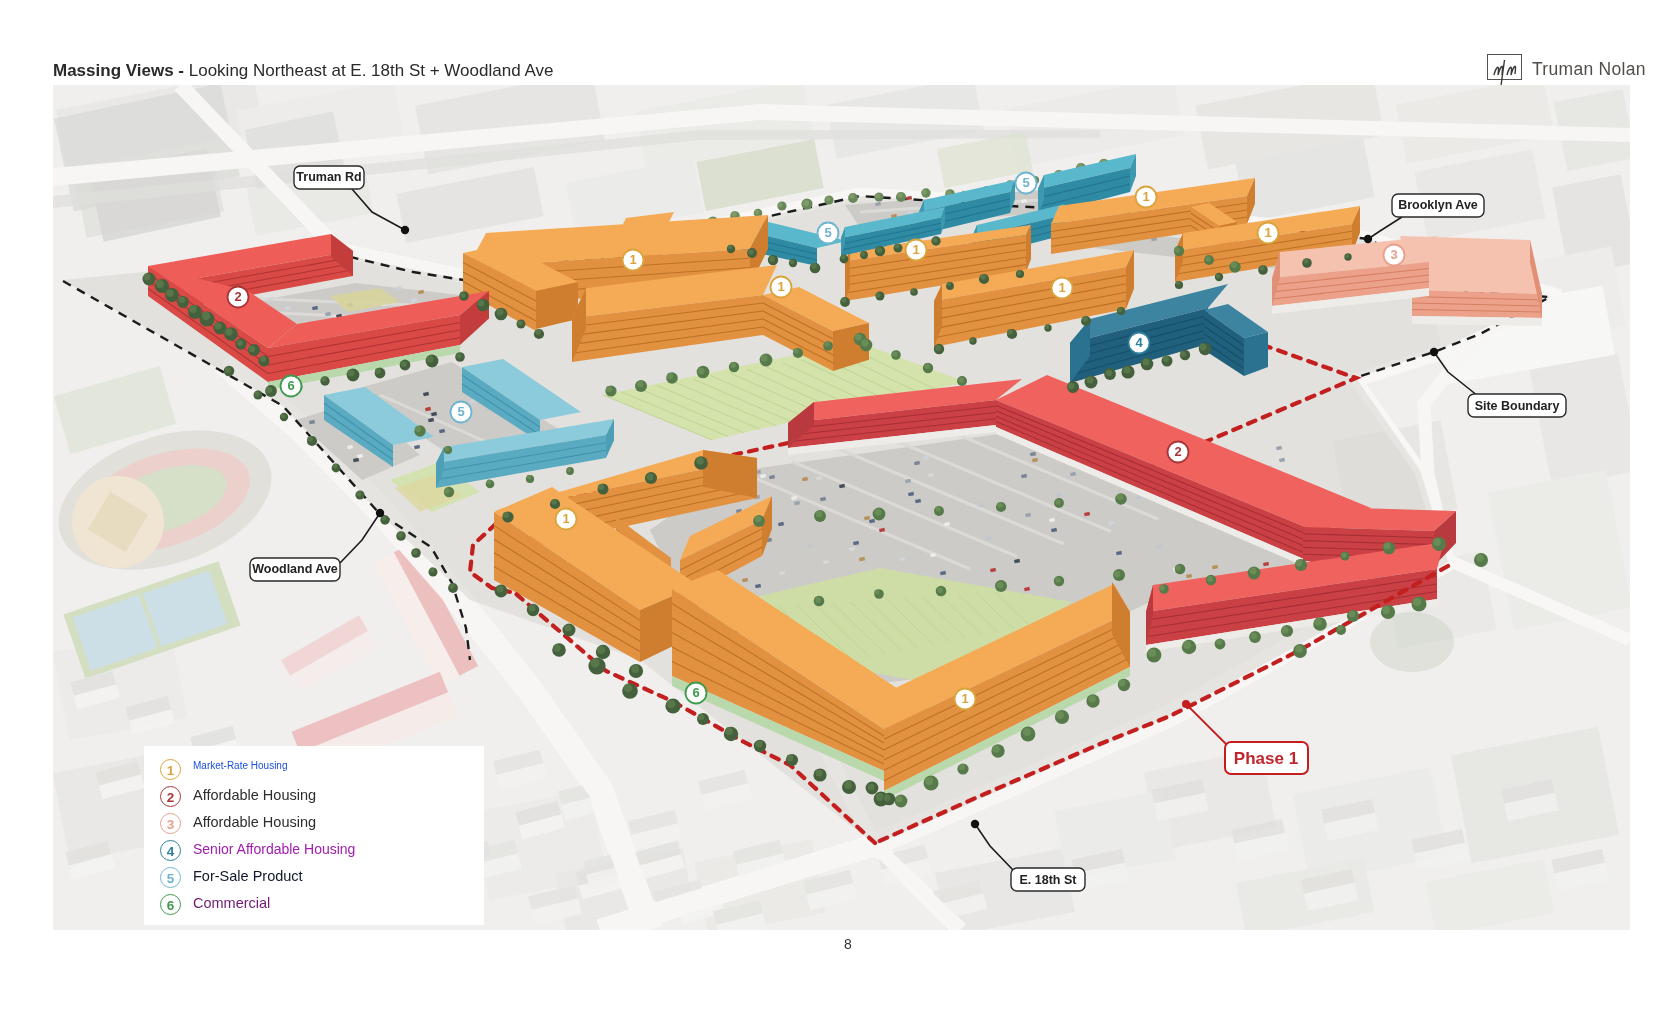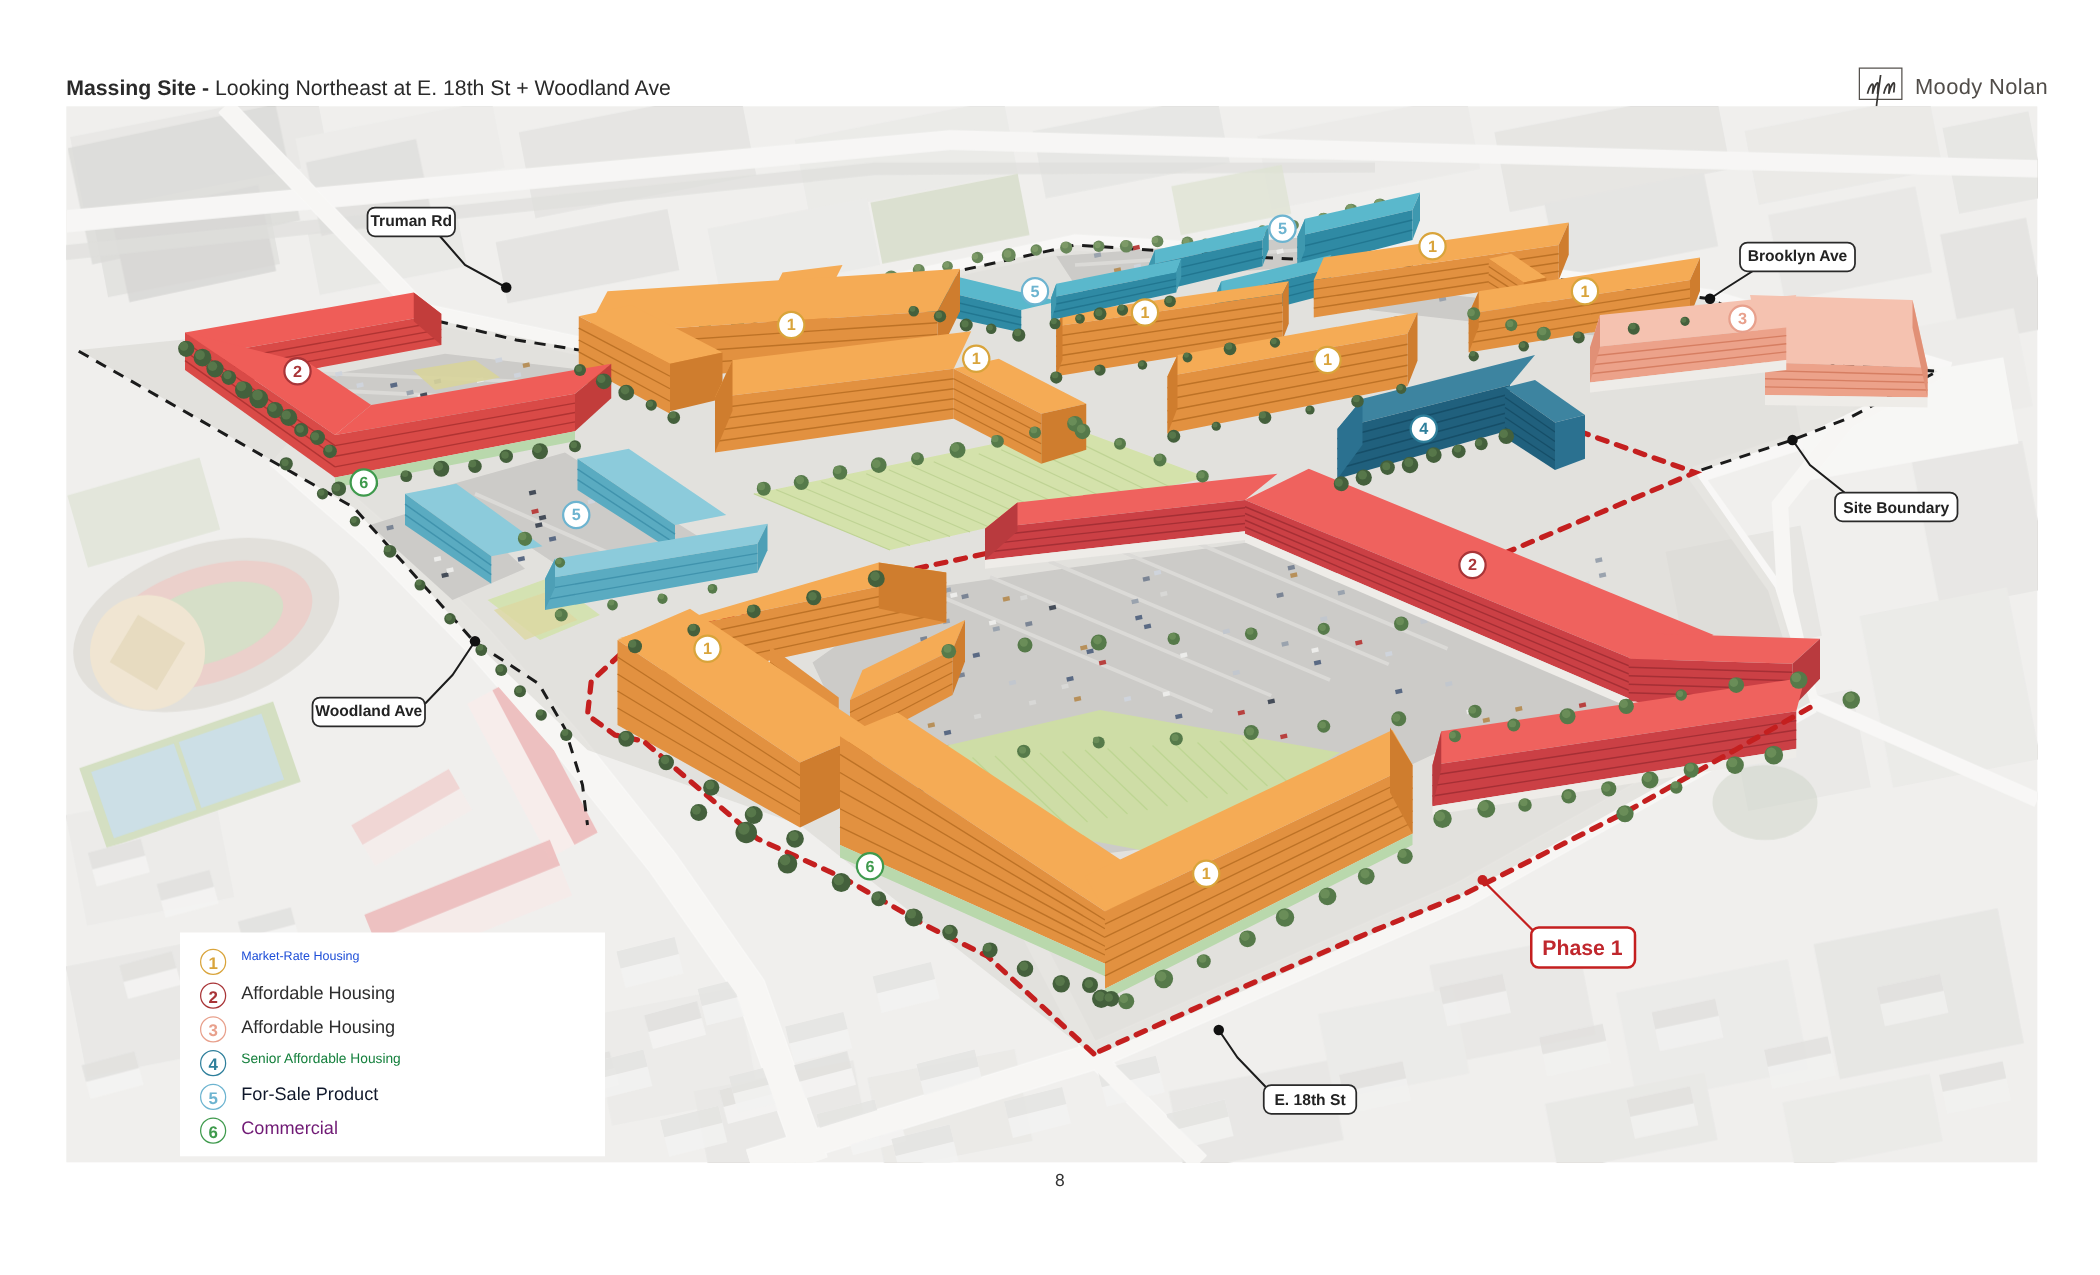--- a/index.html
+++ b/index.html
@@ -1,24 +1,24 @@
 <!DOCTYPE html>
 <html><head><meta charset="utf-8"><style>
 html,body{margin:0;padding:0;width:1680px;height:1020px;background:#fff;font-family:"Liberation Sans",sans-serif;overflow:hidden}
 </style></head>
 <body>
 
-<div style="position:absolute;left:53px;top:61px;font-size:17px;color:#2a2a2a"><b>Massing Site - </b>Looking Northeast at E. 18th St + Woodland Ave</div>
+<div style="position:absolute;left:53px;top:61px;font-size:17px;color:#2a2a2a"><b>Massing Views - </b>Looking Northeast at E. 18th St + Woodland Ave</div>
 
 <div style="position:absolute;left:1487px;top:54px;width:35px;height:26px;border:1.6px solid #55514d;box-sizing:border-box"></div>
 <svg style="position:absolute;left:1487px;top:54px" width="40" height="45" viewBox="0 0 40 45">
 <path d="M 7 21 C 9 13 12 11 11.5 16 L 11 21 C 13.5 12 16 10 15.5 15 L 15 21 M 17.5 6 L 14.5 28 C 13 38 17 40 19 34 M 20 21 C 22 13 25 11 24.5 16 L 24 21 C 26.5 12 29 10 28.5 15 L 28 20" fill="none" stroke="#3a3836" stroke-width="1.4"></path>
 </svg>
 
-<div style="position:absolute;left:1532px;top:59px;font-size:17.5px;color:#514d49;letter-spacing:0.3px">Moody Nolan</div>
+<div style="position:absolute;left:1532px;top:59px;font-size:17.5px;color:#514d49;letter-spacing:0.3px">Truman Nolan</div>
 
 <svg width="1577" height="845" viewBox="53 85 1577 845" style="position:absolute;left:53px;top:85px">
 
 <rect x="53" y="85" width="1577" height="845" fill="#e9e8e5"></rect>
 
 <g opacity="0.85">
       <rect x="60" y="90" width="200" height="60" fill="#dcdbd8" transform="rotate(-11 160.0 120.0)"></rect>
       <rect x="240" y="95" width="160" height="55" fill="#e3e2df" transform="rotate(-11 320.0 122.5)"></rect>
       <rect x="420" y="88" width="180" height="70" fill="#d7d6d3" transform="rotate(-11 510.0 123.0)"></rect>
       <rect x="640" y="95" width="170" height="60" fill="#e0dfdc" transform="rotate(-11 725.0 125.0)"></rect>
@@ -1432,19 +1432,19 @@
 </svg>
 
 <div style="position:absolute;left:144px;top:746px;width:340px;height:179px;background:#fff">
 <div style="position:absolute;left:16px;top:13px;width:21px;height:21px;border:1.9px solid #d9a43b;border-radius:50%;color:#d9a43b;font-weight:bold;font-size:13.5px;text-align:center;line-height:21px;box-sizing:border-box">1</div>
     <div style="position:absolute;left:49px;top:14px;font-size:10px;color:#1d4ed8">Market-Rate Housing</div>
     <div style="position:absolute;left:16px;top:40px;width:21px;height:21px;border:1.9px solid #a93538;border-radius:50%;color:#a93538;font-weight:bold;font-size:13.5px;text-align:center;line-height:21px;box-sizing:border-box">2</div>
     <div style="position:absolute;left:49px;top:41px;font-size:14.5px;color:#2d2d2d">Affordable Housing</div>
     <div style="position:absolute;left:16px;top:67px;width:21px;height:21px;border:1.9px solid #e8a08c;border-radius:50%;color:#e8a08c;font-weight:bold;font-size:13.5px;text-align:center;line-height:21px;box-sizing:border-box">3</div>
     <div style="position:absolute;left:49px;top:68px;font-size:14.5px;color:#2d2d2d">Affordable Housing</div>
     <div style="position:absolute;left:16px;top:94px;width:21px;height:21px;border:1.9px solid #2e7f9b;border-radius:50%;color:#2e7f9b;font-weight:bold;font-size:13.5px;text-align:center;line-height:21px;box-sizing:border-box">4</div>
-    <div style="position:absolute;left:49px;top:95px;font-size:11px;color:#15803d">Senior Affordable Housing</div>
+    <div style="position:absolute;left:49px;top:95px;font-size:14px;color:#a21caf">Senior Affordable Housing</div>
     <div style="position:absolute;left:16px;top:121px;width:21px;height:21px;border:1.9px solid #6db4d0;border-radius:50%;color:#6db4d0;font-weight:bold;font-size:13.5px;text-align:center;line-height:21px;box-sizing:border-box">5</div>
     <div style="position:absolute;left:49px;top:122px;font-size:14.5px;color:#0f172a">For-Sale Product</div>
     <div style="position:absolute;left:16px;top:148px;width:21px;height:21px;border:1.9px solid #3f9a4d;border-radius:50%;color:#3f9a4d;font-weight:bold;font-size:13.5px;text-align:center;line-height:21px;box-sizing:border-box">6</div>
     <div style="position:absolute;left:49px;top:149px;font-size:14.5px;color:#701a75">Commercial</div>
 </div>
 
 <div style="position:absolute;left:828px;top:936px;width:40px;text-align:center;font-size:14px;color:#333">8</div>
 </body></html>

